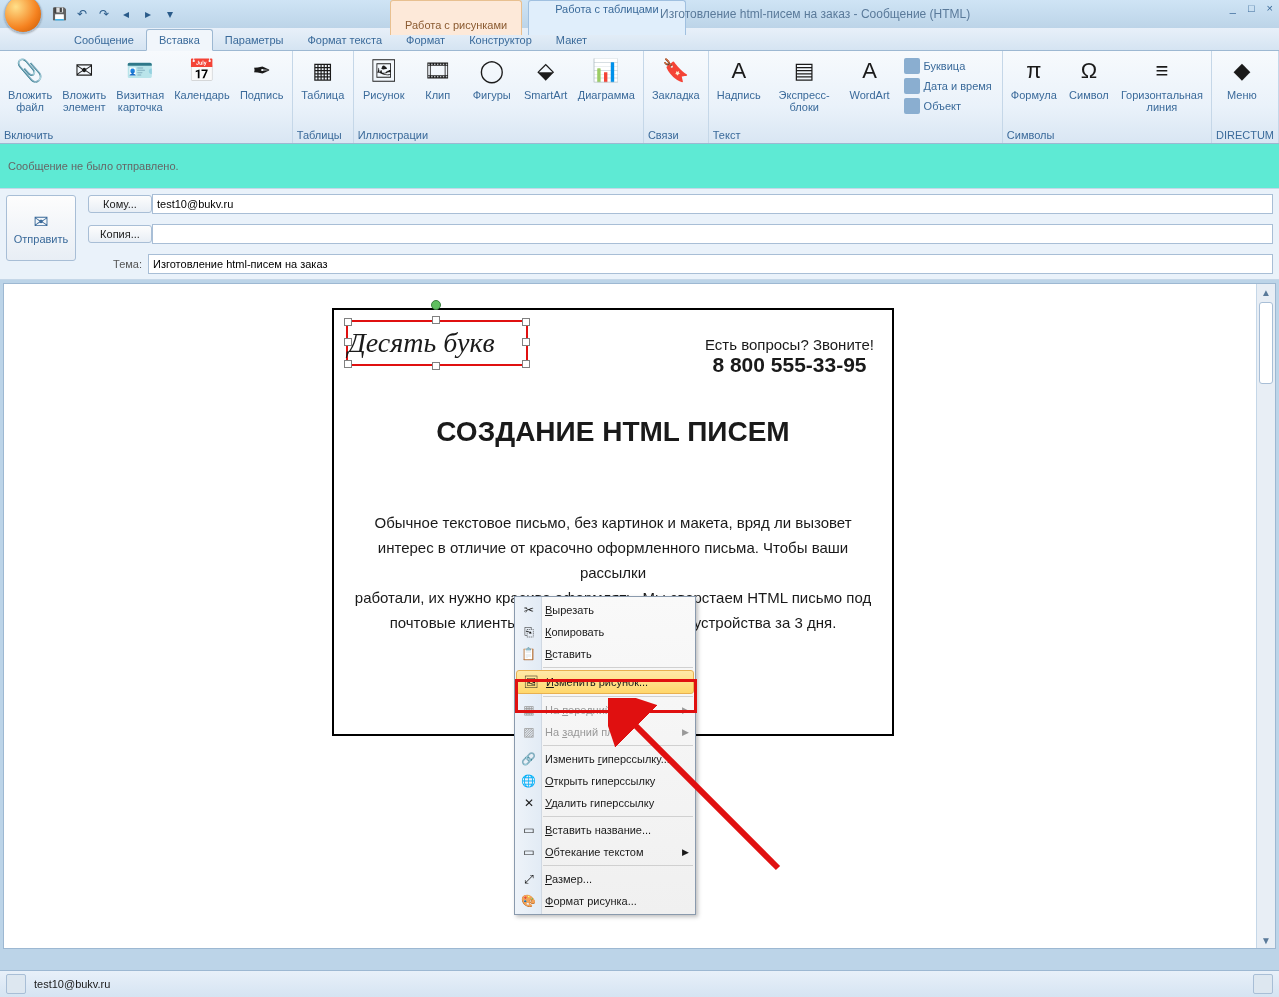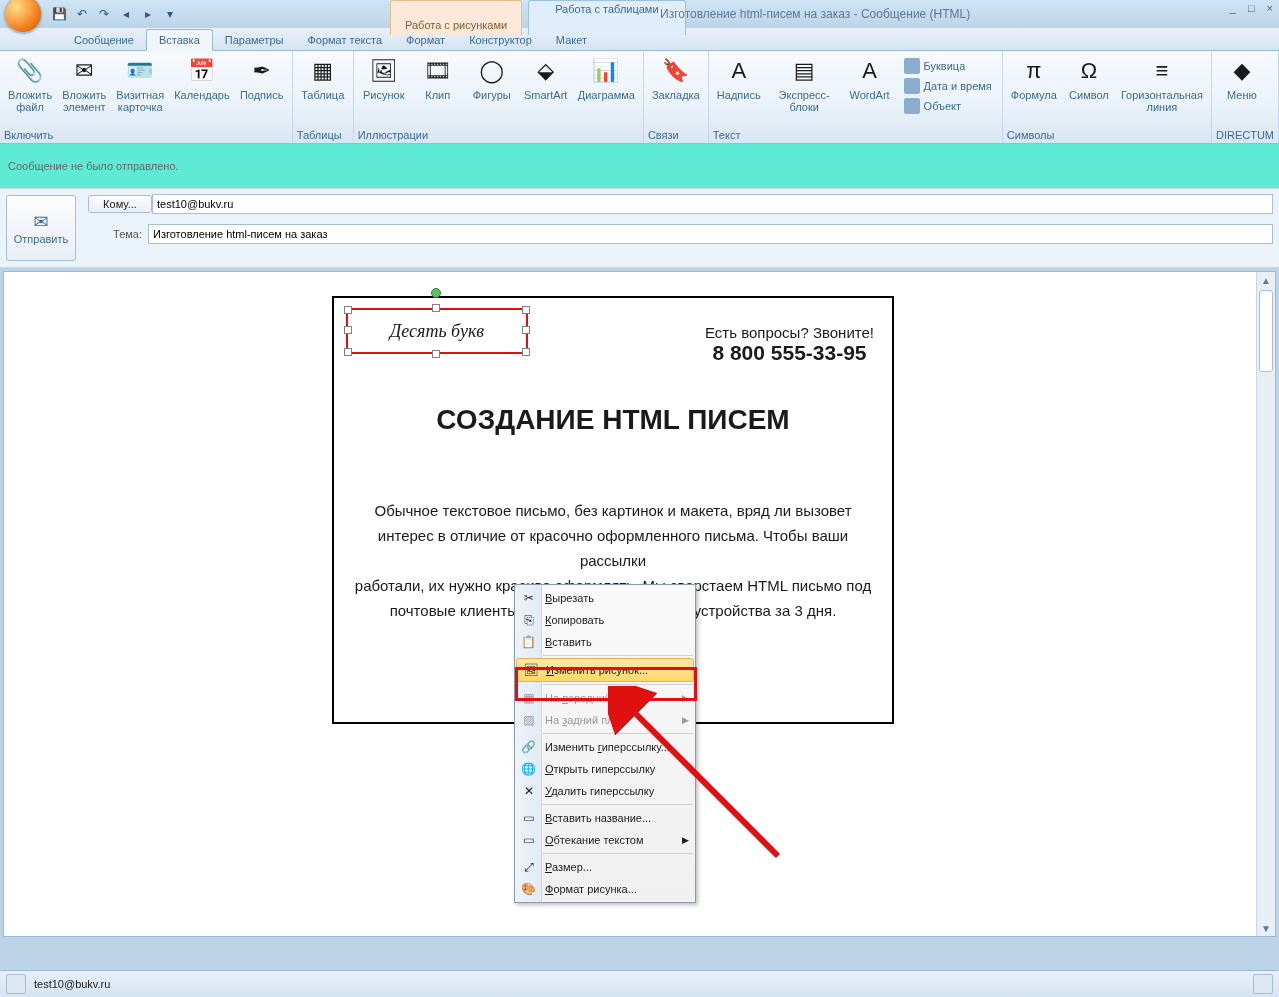--- a/index.html
+++ b/index.html
@@ -31,21 +31,21 @@
 .hdr-rows{flex:1;display:flex;flex-direction:column}
 .hdr-row{display:flex;align-items:center;height:26px;padding:2px 6px}
 .hdr-btn{width:54px;background:linear-gradient(#fdfdfd,#e8eef5);border:1px solid #a8bed6;border-radius:3px;font-size:11px;text-align:center;padding:2px 4px;cursor:pointer}
 .hdr-lbl{width:54px;text-align:right;font-size:11px;color:#555;padding-right:6px}
 .hdr-input{flex:1;border:1px solid #a8bed6;background:#fff;height:18px;font-size:11px;padding:0 4px}
 .canvas-area{background:#fff;height:664px;position:relative;border:1px solid #9db8d2;margin:3px;overflow:hidden}
 .vscroll{position:absolute;right:0;top:0;bottom:0;width:18px;background:#e8eef5;border-left:1px solid #c5d7e8}
 .vscroll .thumb{background:#fff;border:1px solid #a8bed6;border-radius:3px;margin:18px 2px;height:80px}
 .vscroll .arrow{position:absolute;left:0;right:0;height:16px;display:flex;align-items:center;justify-content:center;color:#5a7a9a;font-size:10px}
 .page{position:absolute;left:328px;top:24px;width:558px;height:424px;border:2px solid #000;background:#fff}
-.logo-box{position:absolute;left:12px;top:10px;width:178px;height:42px;border:2px solid #e01010;display:flex;align-items:center;justify-content:center;font-family:"Brush Script MT",cursive;font-size:18px;font-style:italic}
+.logo-box{position:absolute;left:12px;top:10px;width:178px;height:42px;border:2px solid #e01010;display:flex;align-items:center;justify-content:flex-start;font-family:"Brush Script MT",cursive;font-size:28px;font-style:italic}
 .handle{position:absolute;width:6px;height:6px;background:#fff;border:1px solid #808080}
 .call{position:absolute;right:18px;top:26px;text-align:center}
 .call-t1{font-size:15px}
 .call-t2{font-size:21px;font-weight:bold}
 .h1{position:absolute;left:0;right:0;top:106px;text-align:center;font-size:28px;font-weight:bold}
 .body-text{position:absolute;left:18px;right:18px;top:200px;font-size:15px;line-height:25px;text-align:center}
 .cta{position:absolute;left:218px;top:348px;width:130px;height:38px;background:#000;color:#fff;display:flex;align-items:center;justify-content:center;font-size:15px}
 .ctx-menu{position:absolute;left:510px;top:312px;width:180px;background:linear-gradient(#f9f9f9,#f0f0f0);border:1px solid #8a9aad;box-shadow:2px 2px 4px rgba(0,0,0,.25);padding:2px 0}
 .ctx-menu .item{display:flex;align-items:center;height:22px;padding:0 8px 0 30px;font-size:11px;position:relative;cursor:pointer}
 .ctx-menu .item.disabled{color:#999}
@@ -234,20 +234,24 @@
   <div class="send-btn">
     <span style="font-size:18px">✉</span>
     <span>Отправить</span>
   </div>
   <div class="hdr-rows">
     <div class="hdr-row">
       <div class="hdr-btn">Кому...</div>
       <input class="hdr-input" value="test10@bukv.ru" style="">
     </div>
     <div class="hdr-row">
+      <div class="hdr-btn">Копия...</div>
+      <input class="hdr-input" value="" style="">
+    </div>
+    <div class="hdr-row">
       <div class="hdr-lbl">Тема:</div>
       <input class="hdr-input" value="Изготовление html-писем на заказ" style="">
     </div>
   </div>
 </div>
 
 <div class="canvas-area">
   <div class="page">
     <div class="logo-box">
       <span>Десять букв</span>

